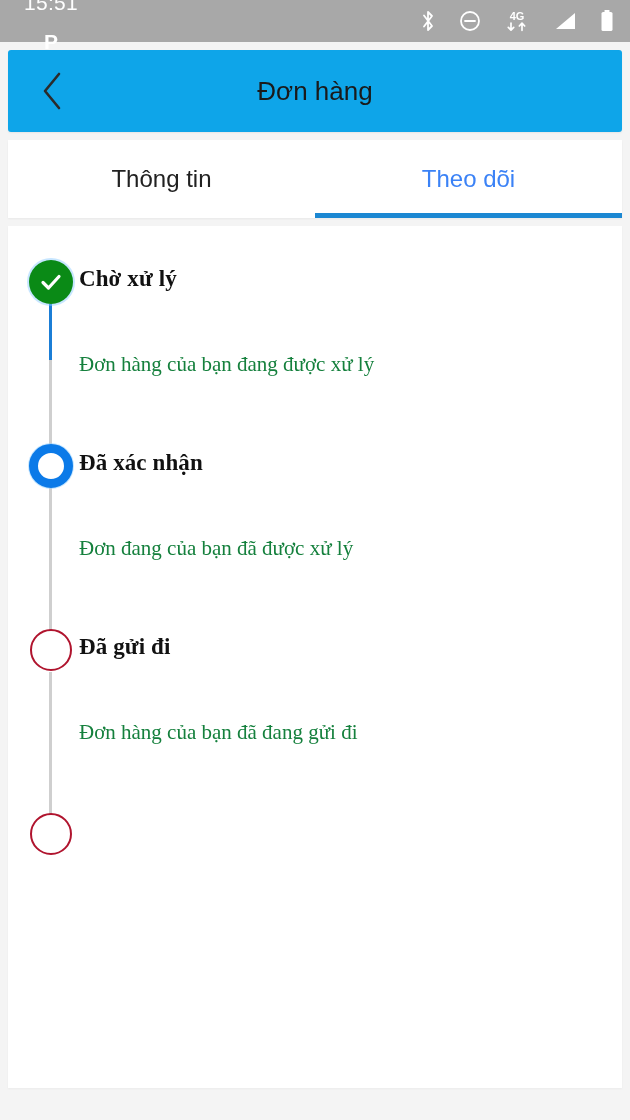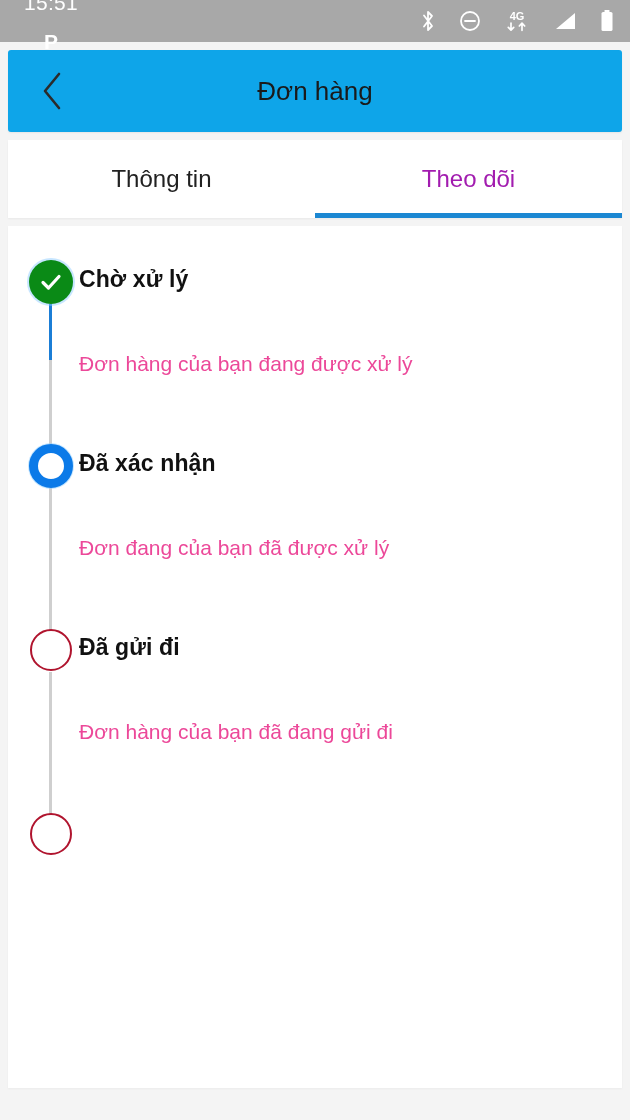--- a/index.html
+++ b/index.html
@@ -101,37 +101,38 @@
     flex: 1 1 50%;
     display: flex;
     align-items: center;
     justify-content: center;
     font-size: 24px;
     color: #212121;
     cursor: pointer;
     position: relative;
     user-select: none;
   }
-  .tab.active { color: #a21caf; }
+  .tab.active { color: #3b82f6; }
   .tab.active::after {
     content: "";
     position: absolute;
     left: 0; right: 0; bottom: 0;
     height: 5px;
     background: #1b87d2;
   }
 
   
   .content-card {
     margin: 8px 8px 0 8px;
     min-height: 862px;
     background: #ffffff;
     position: relative;
     padding-top: 34px;
     box-shadow: 0 1px 2px rgba(0,0,0,0.04);
+    font-family: Liberation Serif, serif;
   }
 
   .timeline {
     position: relative;
   }
 
   
   .seg-line {
     position: absolute;
     left: 41px;
@@ -186,21 +187,21 @@
     letter-spacing: 0.1px;
     white-space: nowrap;
   }
 
   .step-desc {
     position: absolute;
     left: 71px;
     top: 92px;
     font-size: 21px;
     font-weight: 400;
-    color: #ec4899;
+    color: #15803d;
     white-space: nowrap;
   }
 </style>
 </head>
 <body>
 
 <div class="phone">
 
   <div class="status-bar">
     <div class="status-left">

